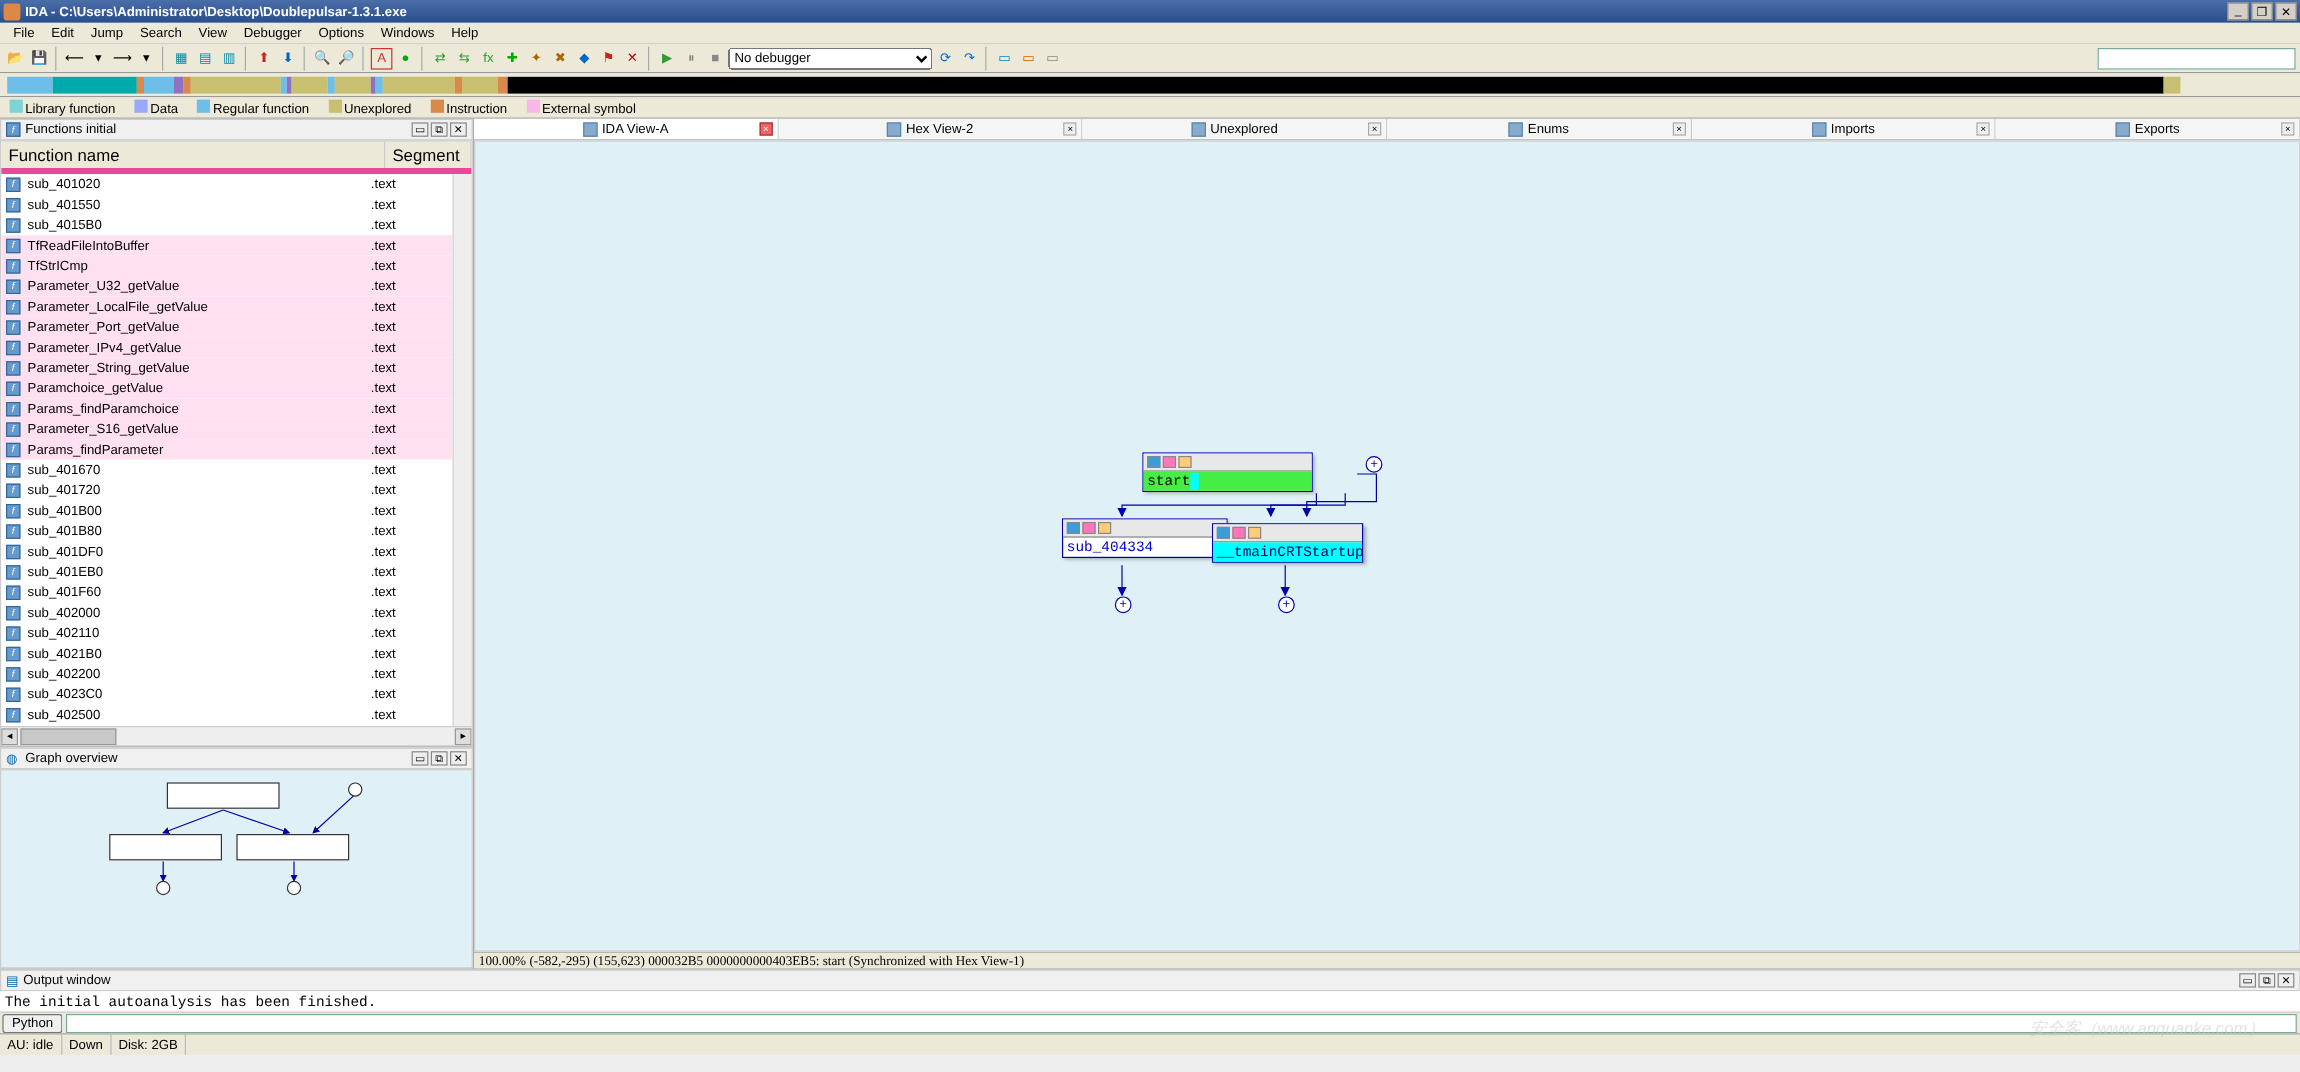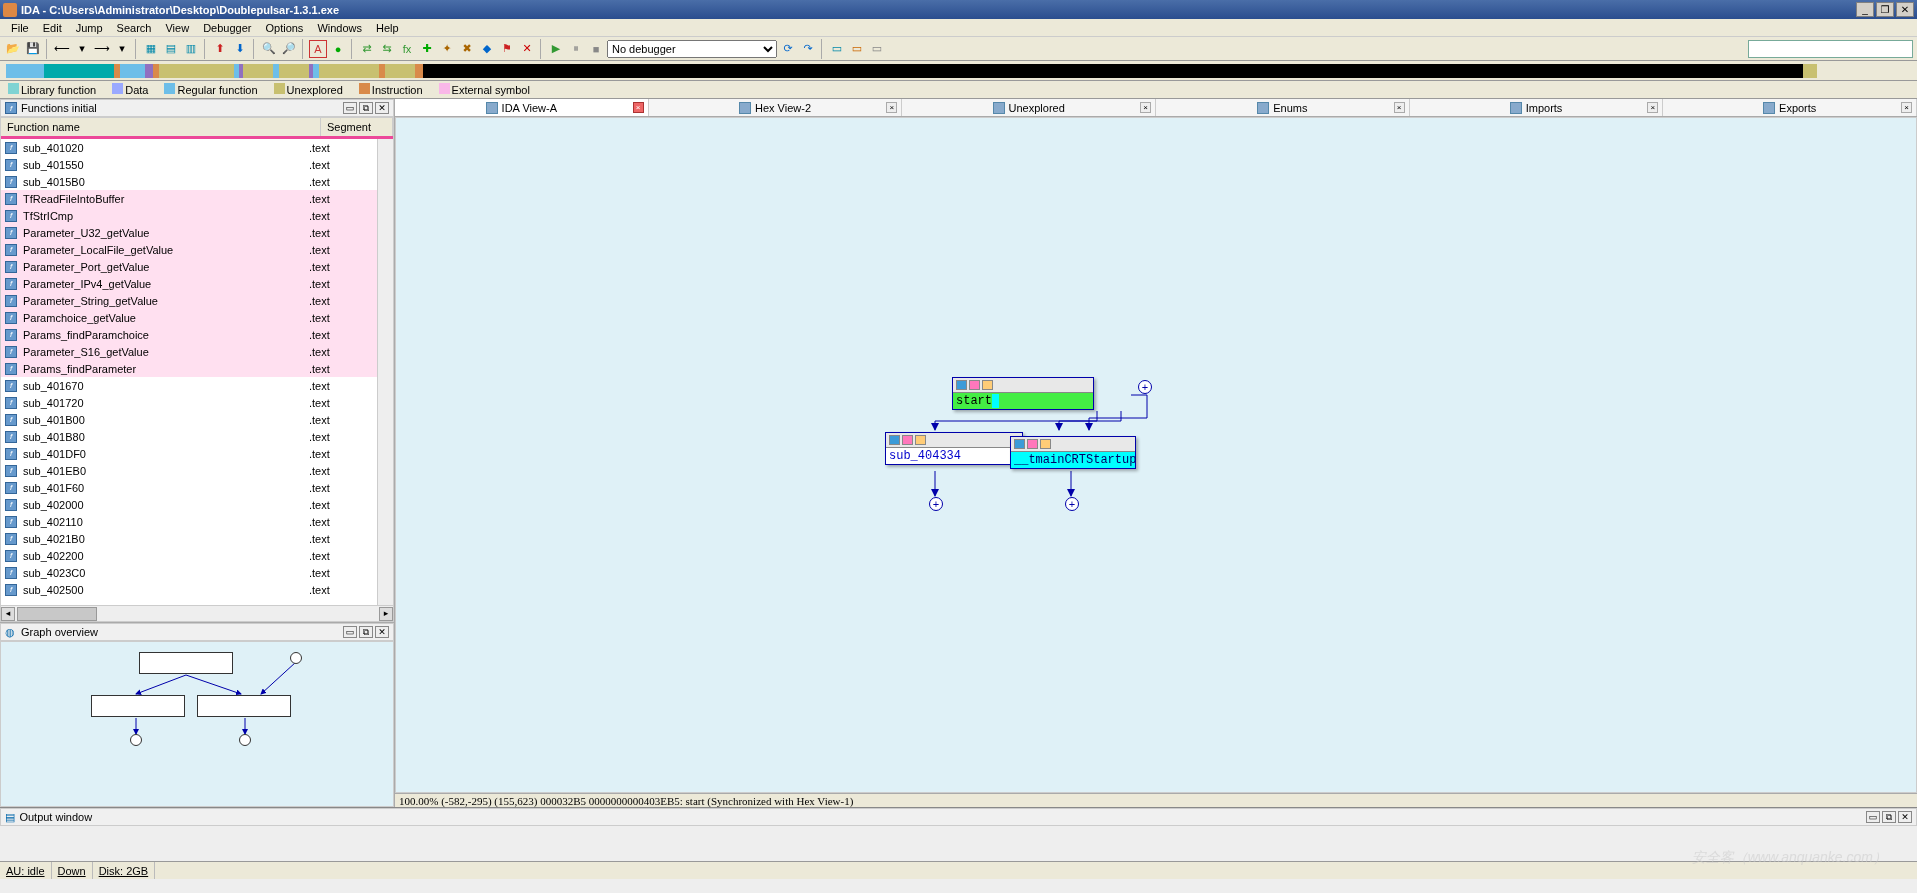--- a/index.html
+++ b/index.html
@@ -19,21 +19,21 @@
   .colorbar .seg{height:14px;}
   .legendbar{height:18px;background:#ece9d8;border-bottom:1px solid #999;display:flex;align-items:center;padding:0 8px;font-size:11px;gap:4px;}
   .legendbar .sw{width:11px;height:11px;display:inline-block;margin-right:2px;}
   .legendbar .item{margin-right:12px;}
   .main{display:flex;height:calc(893px - 19px - 18px - 24px - 20px - 18px - 14px - 54px - 18px);}
   .left{width:395px;display:flex;flex-direction:column;border-right:1px solid #aaa;}
   .panel-title{height:18px;background:#f0f0f0;border:1px solid #ccc;display:flex;align-items:center;padding:0 4px;font-size:11px;}
   .panel-title .spacer{margin-left:auto;}
   .panel-title .ctl{width:14px;height:12px;border:1px solid #888;margin-left:2px;display:inline-flex;align-items:center;justify-content:center;font-size:9px;cursor:pointer;background:#eee;}
   .func-table{flex:0 0 505px;border:1px solid #ccc;overflow:hidden;display:flex;flex-direction:column;}
-  .func-head{display:flex;background:#ece9d8;border-bottom:3px solid #ec4899;font-size:11px;}
+  .func-head{display:flex;background:#ece9d8;border-bottom:5px solid #ec4899;font-size:14px;}
   .func-head .col{padding:3px 6px;border-right:1px solid #ccc;}
   .func-body{flex:1;overflow-y:auto;background:#fff;font-size:11px;position:relative;}
   .func-row{display:flex;align-items:center;height:17px;border-bottom:0;}
   .func-row.hl{background:#ffe0f0;}
   .func-row .ficon{width:12px;height:12px;background:#69c;border:1px solid #369;margin:0 4px;display:inline-flex;align-items:center;justify-content:center;color:#fff;font-size:8px;font-style:italic;}
   .func-row .fname{flex:1;padding-left:2px;}
   .func-row .fseg{width:72px;text-align:left;padding-left:4px;}
   .hscroll{height:16px;background:#eee;border-top:1px solid #ccc;position:relative;}
   .hscroll .thumb{position:absolute;left:16px;top:1px;height:14px;width:80px;background:#c8c8c8;border:1px solid #999;}
   .hscroll .arr{position:absolute;top:1px;width:14px;height:14px;background:#ddd;border:1px solid #999;font-size:9px;text-align:center;}
@@ -54,21 +54,21 @@
   .node.sel .nbody{background:#4e4;}
   .node.sub2 .nbody{background:#0ff;}
   .circ{position:absolute;width:14px;height:14px;border:1px solid #00a;border-radius:50%;background:#fff;display:flex;align-items:center;justify-content:center;font-size:11px;color:#00a;}
   svg.edges{position:absolute;left:0;top:0;pointer-events:none;}
   .statusline{height:14px;background:#ece9d8;border-top:1px solid #aaa;font-family:Liberation Serif, serif;font-size:11px;display:flex;align-items:center;padding:0 4px;}
   .output-wrap{height:54px;border-top:1px solid #888;display:flex;flex-direction:column;}
   .output-body{flex:1;background:#fff;font-family:'Courier New',monospace;font-size:12px;padding:2px 4px;overflow:hidden;}
   .python-row{height:18px;display:flex;align-items:center;border-top:1px solid #ccc;background:#ece9d8;}
   .python-row button{font-size:11px;height:16px;padding:0 6px;margin-left:2px;}
   .python-row input{flex:1;height:16px;margin:0 3px;font-size:11px;border:1px solid #7a9;}
-  .status-bottom{height:18px;background:#ece9d8;border-top:1px solid #999;display:flex;align-items:center;font-size:11px;text-decoration:underline;}
+  .status-bottom{height:18px;background:#ece9d8;border-top:1px solid #999;display:flex;align-items:center;font-size:11px;}
   .status-bottom .cell{padding:0 6px;border-right:1px solid #bbb;height:100%;display:flex;align-items:center;}
   .watermark{position:absolute;right:30px;bottom:26px;color:rgba(200,200,200,.5);font-size:14px;font-style:italic;}
   .vscroll{width:16px;background:#eee;border-left:1px solid #ccc;}
   .func-wrap{display:flex;flex:1;overflow:hidden;}
   .ovnode{position:absolute;border:1px solid #333;background:#fff;}
   .ovcirc{position:absolute;border:1px solid #333;border-radius:50%;width:12px;height:12px;background:#fff;}
 </style>
 </head>
 <body>
 
@@ -447,20 +447,25 @@
 
 <div class="output-wrap">
   <div class="panel-title">
     <span style="margin-right:4px;color:#06a">▤</span>
     <span>Output window</span>
     <span class="spacer"></span>
     <span class="ctl">▭</span>
     <span class="ctl">⧉</span>
     <span class="ctl">✕</span>
   </div>
+  <div class="output-body">The initial autoanalysis has been finished.</div>
+  <div class="python-row">
+    <button>Python</button>
+    <input type="text" style="">
+  </div>
 </div>
 
 <div class="status-bottom">
   <div class="cell">AU: idle</div>
   <div class="cell">Down</div>
   <div class="cell">Disk: 2GB</div>
 </div>
 
 <div class="watermark">安全客（www.anquanke.com）</div>
 

